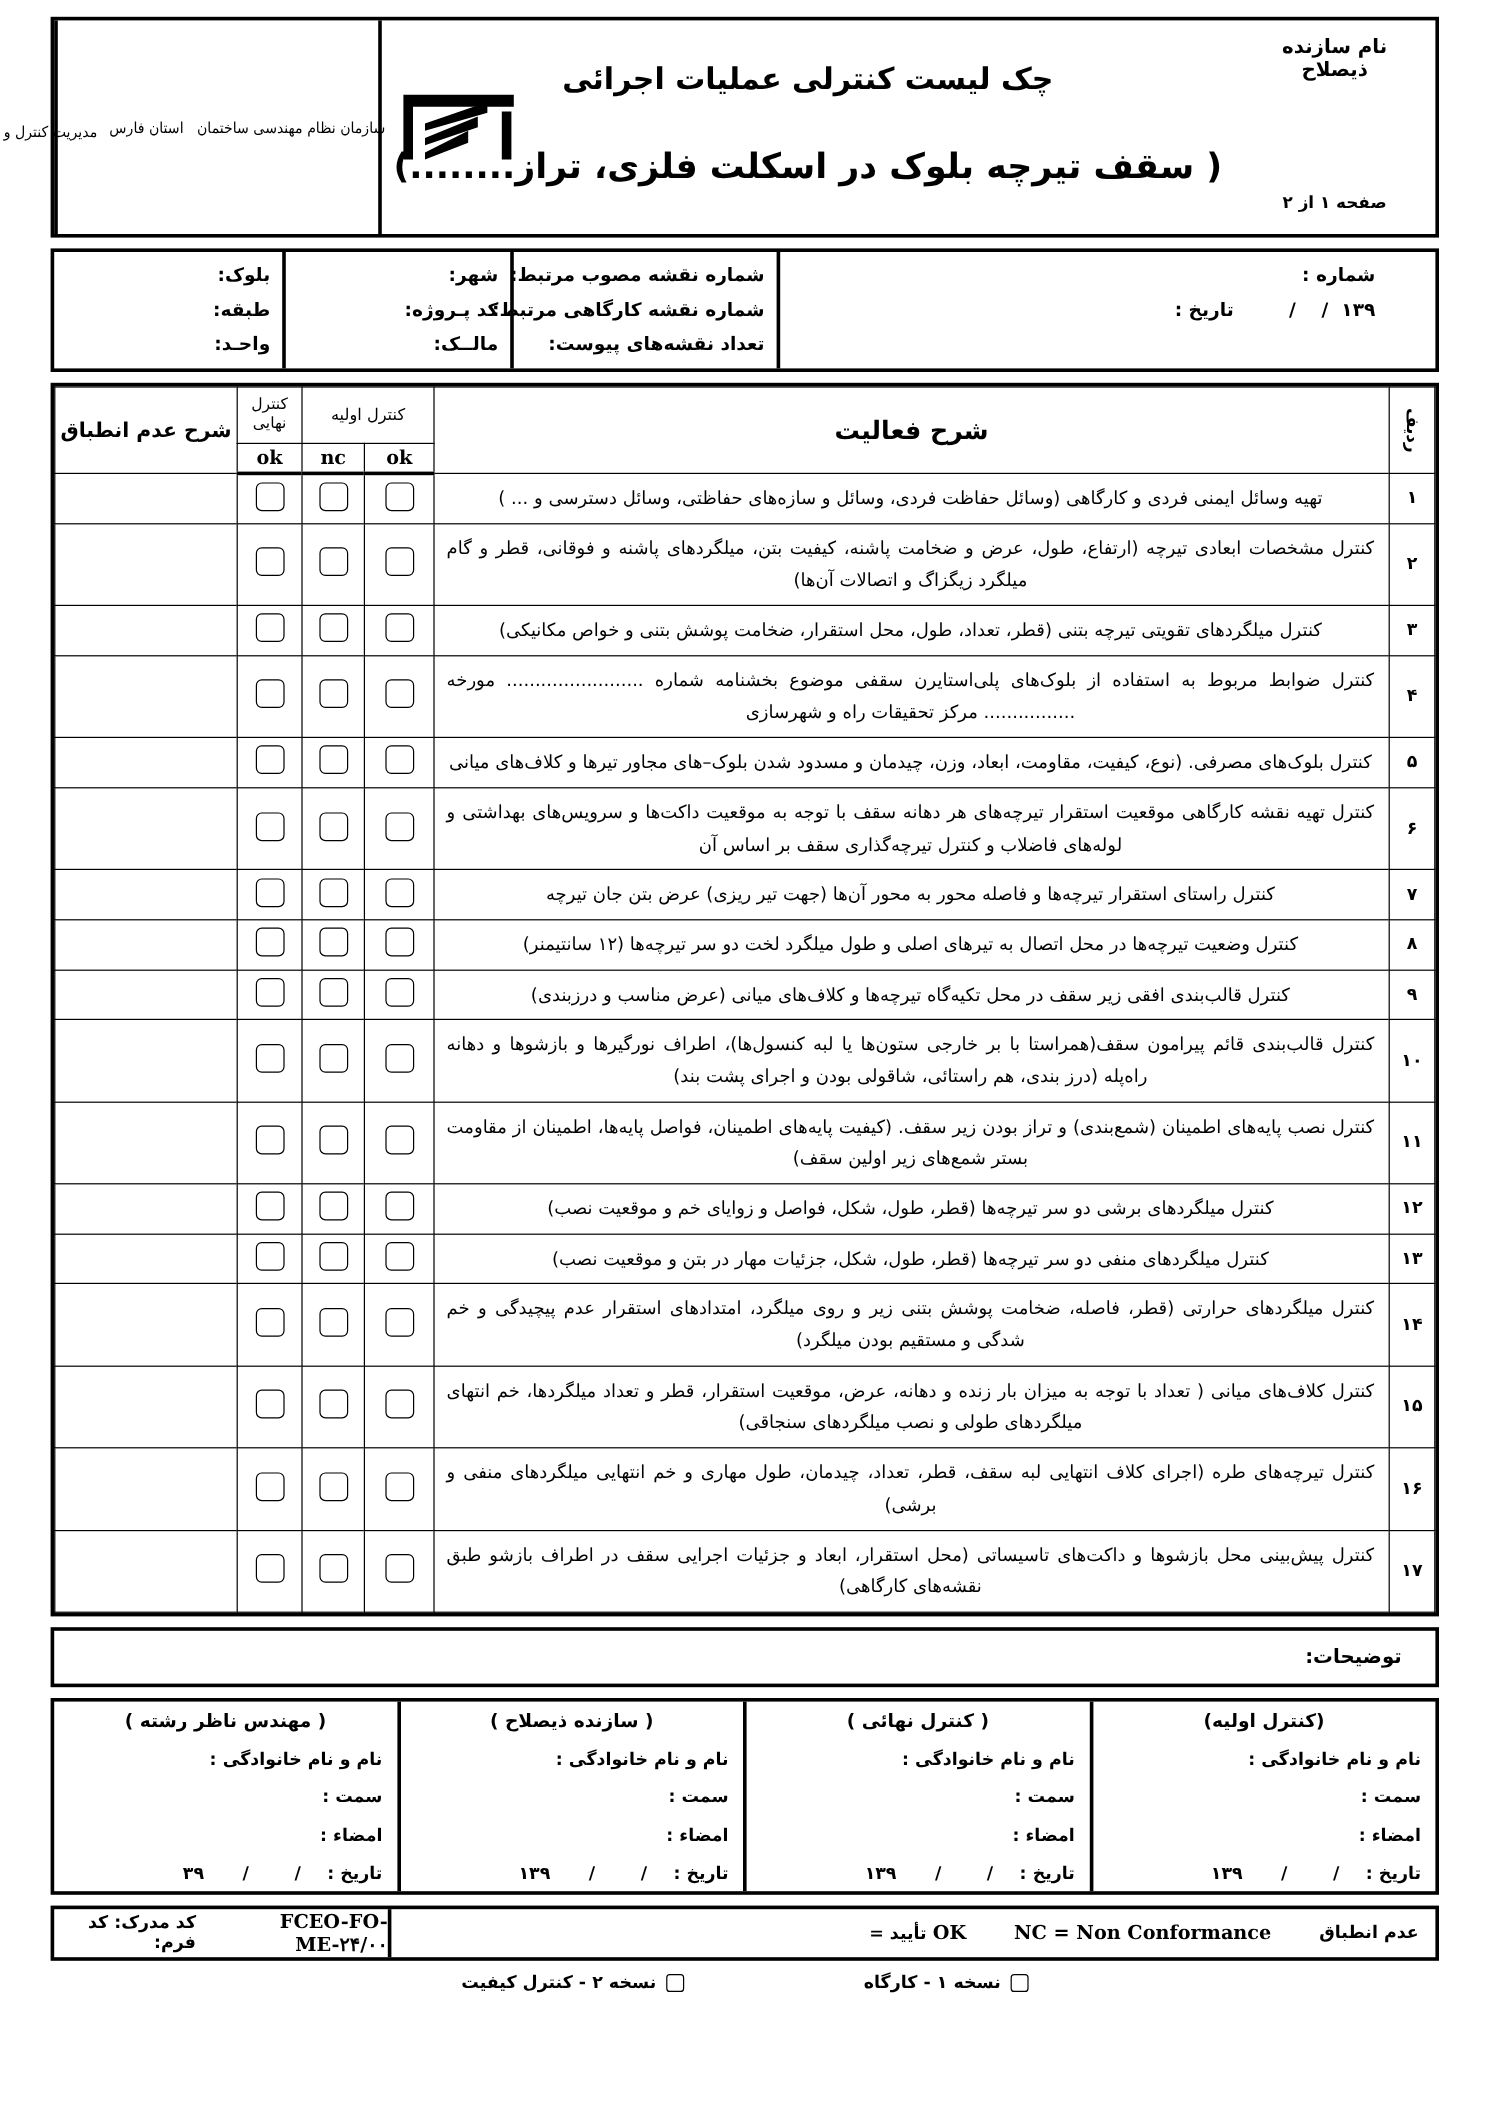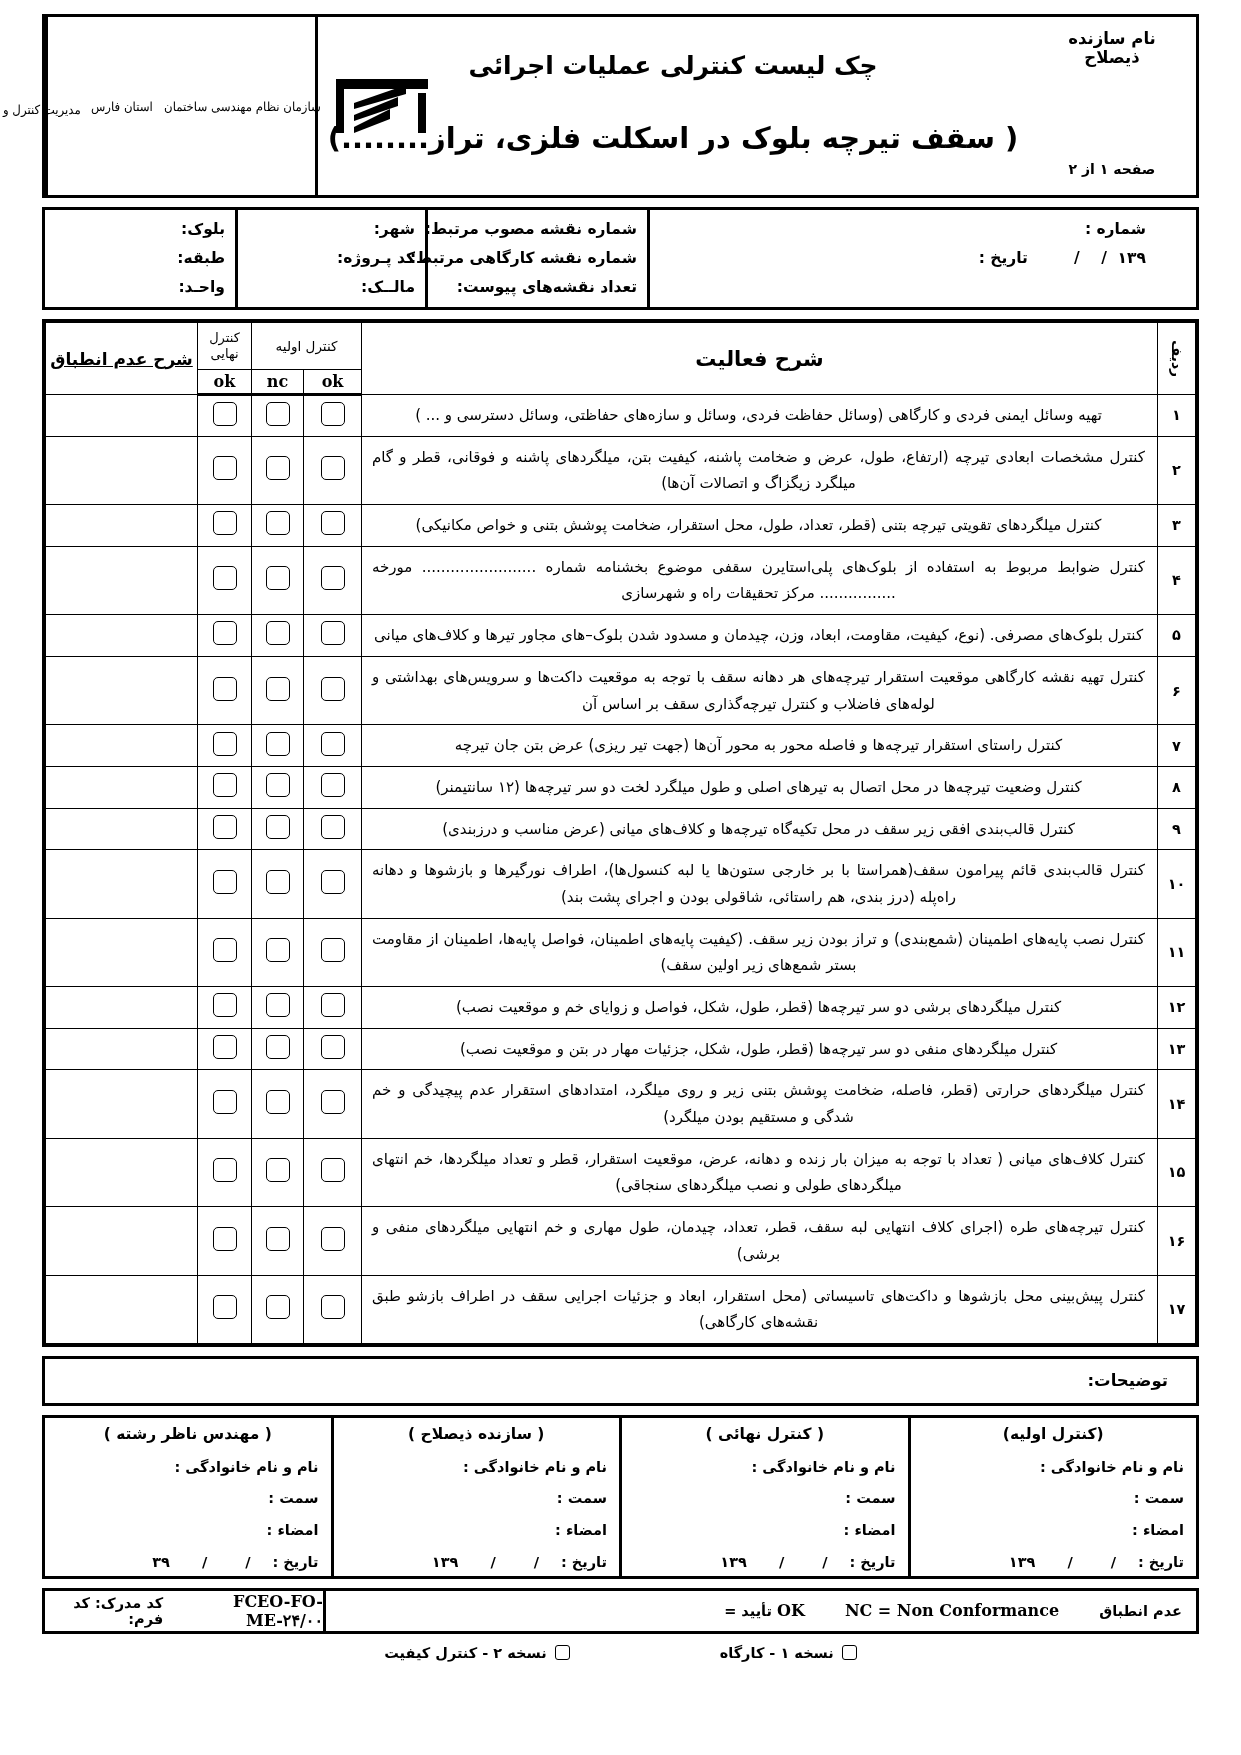--- a/index.html
+++ b/index.html
@@ -95,21 +95,21 @@
   col.c-ncd  { width: 152px; }
 
   th.h-no {
     font-size: 14px; font-weight: bold;
     writing-mode: vertical-rl; text-orientation: mixed;
     height: 72px;
   }
   th.h-desc { font-size: 21px; font-weight: bold; height: 72px; }
   th.h-grp  { font-size: 13.5px; font-weight: normal; line-height: 1.25; padding: 2px; }
   th.h-grp.tall { font-size: 13px; }
-  th.h-ncd  { font-size: 17px; font-weight: bold; text-decoration: underline; }
+  th.h-ncd  { font-size: 17px; font-weight: bold; }
   td.h-ok   { font-size: 16px; font-weight: bold; text-align: center; height: 25px;
               font-family: "DejaVu Serif", "Liberation Serif", serif; }
 
   td.cell-no {
     text-align: center; font-size: 14.5px; font-weight: bold;
   }
   td.cell-desc {
     font-size: 15px; line-height: 1.78;
     padding: 7px 12px 7px 10px;
     text-align: center;

